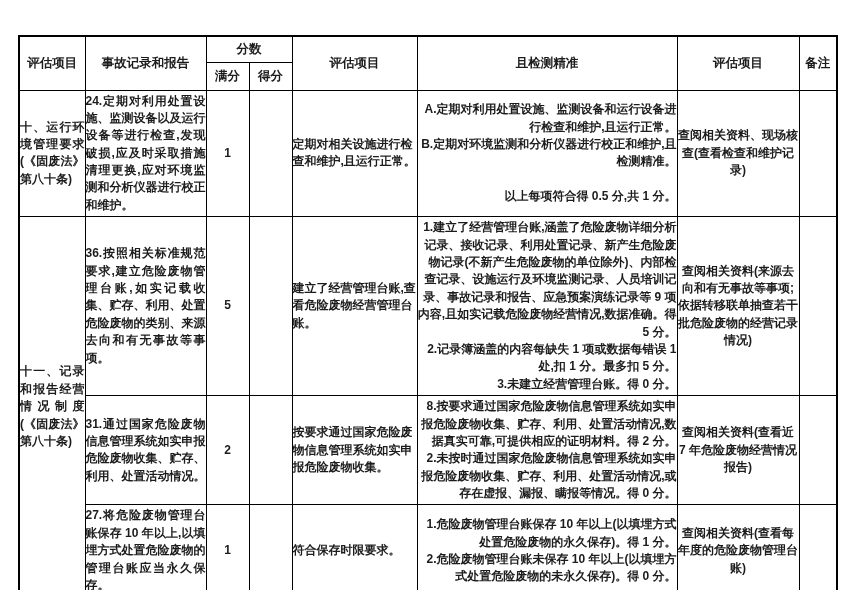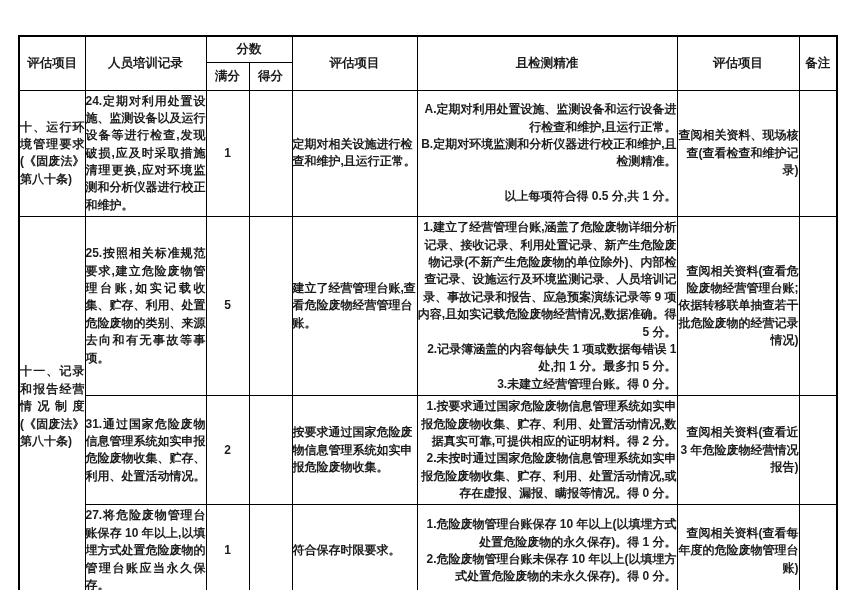--- a/index.html
+++ b/index.html
@@ -55,21 +55,21 @@
   td.c-standard {
     text-align: left;
     padding: 2px 6px;
   }
   td.c-points {
     text-align: right;
     white-space: pre-line;
     padding: 2px 5px;
   }
   td.c-method {
-    text-align: right;
+    text-align: center;
     padding: 2px 6px;
   }
 </style>
 </head>
 <body>
 
 <div class="page">
   <table class="eval">
     <colgroup>
       <col style="width:66px">
@@ -77,21 +77,21 @@
       <col style="width:43px">
       <col style="width:43px">
       <col style="width:125px">
       <col style="width:260px">
       <col style="width:122px">
       <col style="width:38px">
     </colgroup>
     <thead>
       <tr style="height:26px">
         <th rowspan="2">评估项目</th>
-        <th rowspan="2">人员培训记录</th>
+        <th rowspan="2">事故记录和报告</th>
         <th colspan="2">分数</th>
         <th rowspan="2">评估项目</th>
         <th rowspan="2">且检测精准</th>
         <th rowspan="2">评估项目</th>
         <th rowspan="2">备注</th>
       </tr>
       <tr style="height:28px">
         <th>满分</th>
         <th>得分</th>
       </tr>
@@ -105,38 +105,38 @@
         <td class="c-standard">定期对相关设施进行检查和维护,且运行正常。</td>
         <td class="c-points">A.定期对利用处置设施、监测设备和运行设备进行检查和维护,且运行正常。
 B.定期对环境监测和分析仪器进行校正和维护,且检测精准。
 
 以上每项符合得 0.5 分,共 1 分。</td>
         <td class="c-method">查阅相关资料、现场核查(查看检查和维护记录)</td>
         <td class="c-remark"></td>
       </tr>
       <tr style="height:155px">
         <td class="c-item" rowspan="3">十一、记录和报告经营情况制度(《固废法》第八十条)</td>
-        <td class="c-content">25.按照相关标准规范要求,建立危险废物管理台账,如实记载收集、贮存、利用、处置危险废物的类别、来源去向和有无事故等事项。</td>
+        <td class="c-content">36.按照相关标准规范要求,建立危险废物管理台账,如实记载收集、贮存、利用、处置危险废物的类别、来源去向和有无事故等事项。</td>
         <td class="c-score">5</td>
         <td class="c-score"></td>
         <td class="c-standard">建立了经营管理台账,查看危险废物经营管理台账。</td>
         <td class="c-points">1.建立了经营管理台账,涵盖了危险废物详细分析记录、接收记录、利用处置记录、新产生危险废物记录(不新产生危险废物的单位除外)、内部检查记录、设施运行及环境监测记录、人员培训记录、事故记录和报告、应急预案演练记录等 9 项内容,且如实记载危险废物经营情况,数据准确。得 5 分。
 2.记录簿涵盖的内容每缺失 1 项或数据每错误 1 处,扣 1 分。最多扣 5 分。
 3.未建立经营管理台账。得 0 分。</td>
-        <td class="c-method">查阅相关资料(查看危险废物经营管理台账;依据转移联单抽查若干批危险废物的经营记录情况)</td>
+        <td class="c-method">查阅相关资料(来源去向和有无事故等事项;依据转移联单抽查若干批危险废物的经营记录情况)</td>
         <td class="c-remark"></td>
       </tr>
       <tr style="height:95px">
         <td class="c-content">31.通过国家危险废物信息管理系统如实申报危险废物收集、贮存、利用、处置活动情况。</td>
         <td class="c-score">2</td>
         <td class="c-score"></td>
         <td class="c-standard">按要求通过国家危险废物信息管理系统如实申报危险废物收集。</td>
-        <td class="c-points">1.按要求通过国家危险废物信息管理系统如实申报危险废物收集、贮存、利用、处置活动情况,数据真实可靠,可提供相应的证明材料。得 2 分。
+        <td class="c-points">8.按要求通过国家危险废物信息管理系统如实申报危险废物收集、贮存、利用、处置活动情况,数据真实可靠,可提供相应的证明材料。得 2 分。
 2.未按时通过国家危险废物信息管理系统如实申报危险废物收集、贮存、利用、处置活动情况,或存在虚报、漏报、瞒报等情况。得 0 分。</td>
-        <td class="c-method">查阅相关资料(查看近 3 年危险废物经营情况报告)</td>
+        <td class="c-method">查阅相关资料(查看近 7 年危险废物经营情况报告)</td>
         <td class="c-remark"></td>
       </tr>
       <tr style="height:85px">
         <td class="c-content">27.将危险废物管理台账保存 10 年以上,以填埋方式处置危险废物的管理台账应当永久保存。</td>
         <td class="c-score">1</td>
         <td class="c-score"></td>
         <td class="c-standard">符合保存时限要求。</td>
         <td class="c-points">1.危险废物管理台账保存 10 年以上(以填埋方式处置危险废物的永久保存)。得 1 分。
 2.危险废物管理台账未保存 10 年以上(以填埋方式处置危险废物的未永久保存)。得 0 分。</td>
         <td class="c-method">查阅相关资料(查看每年度的危险废物管理台账)</td>

